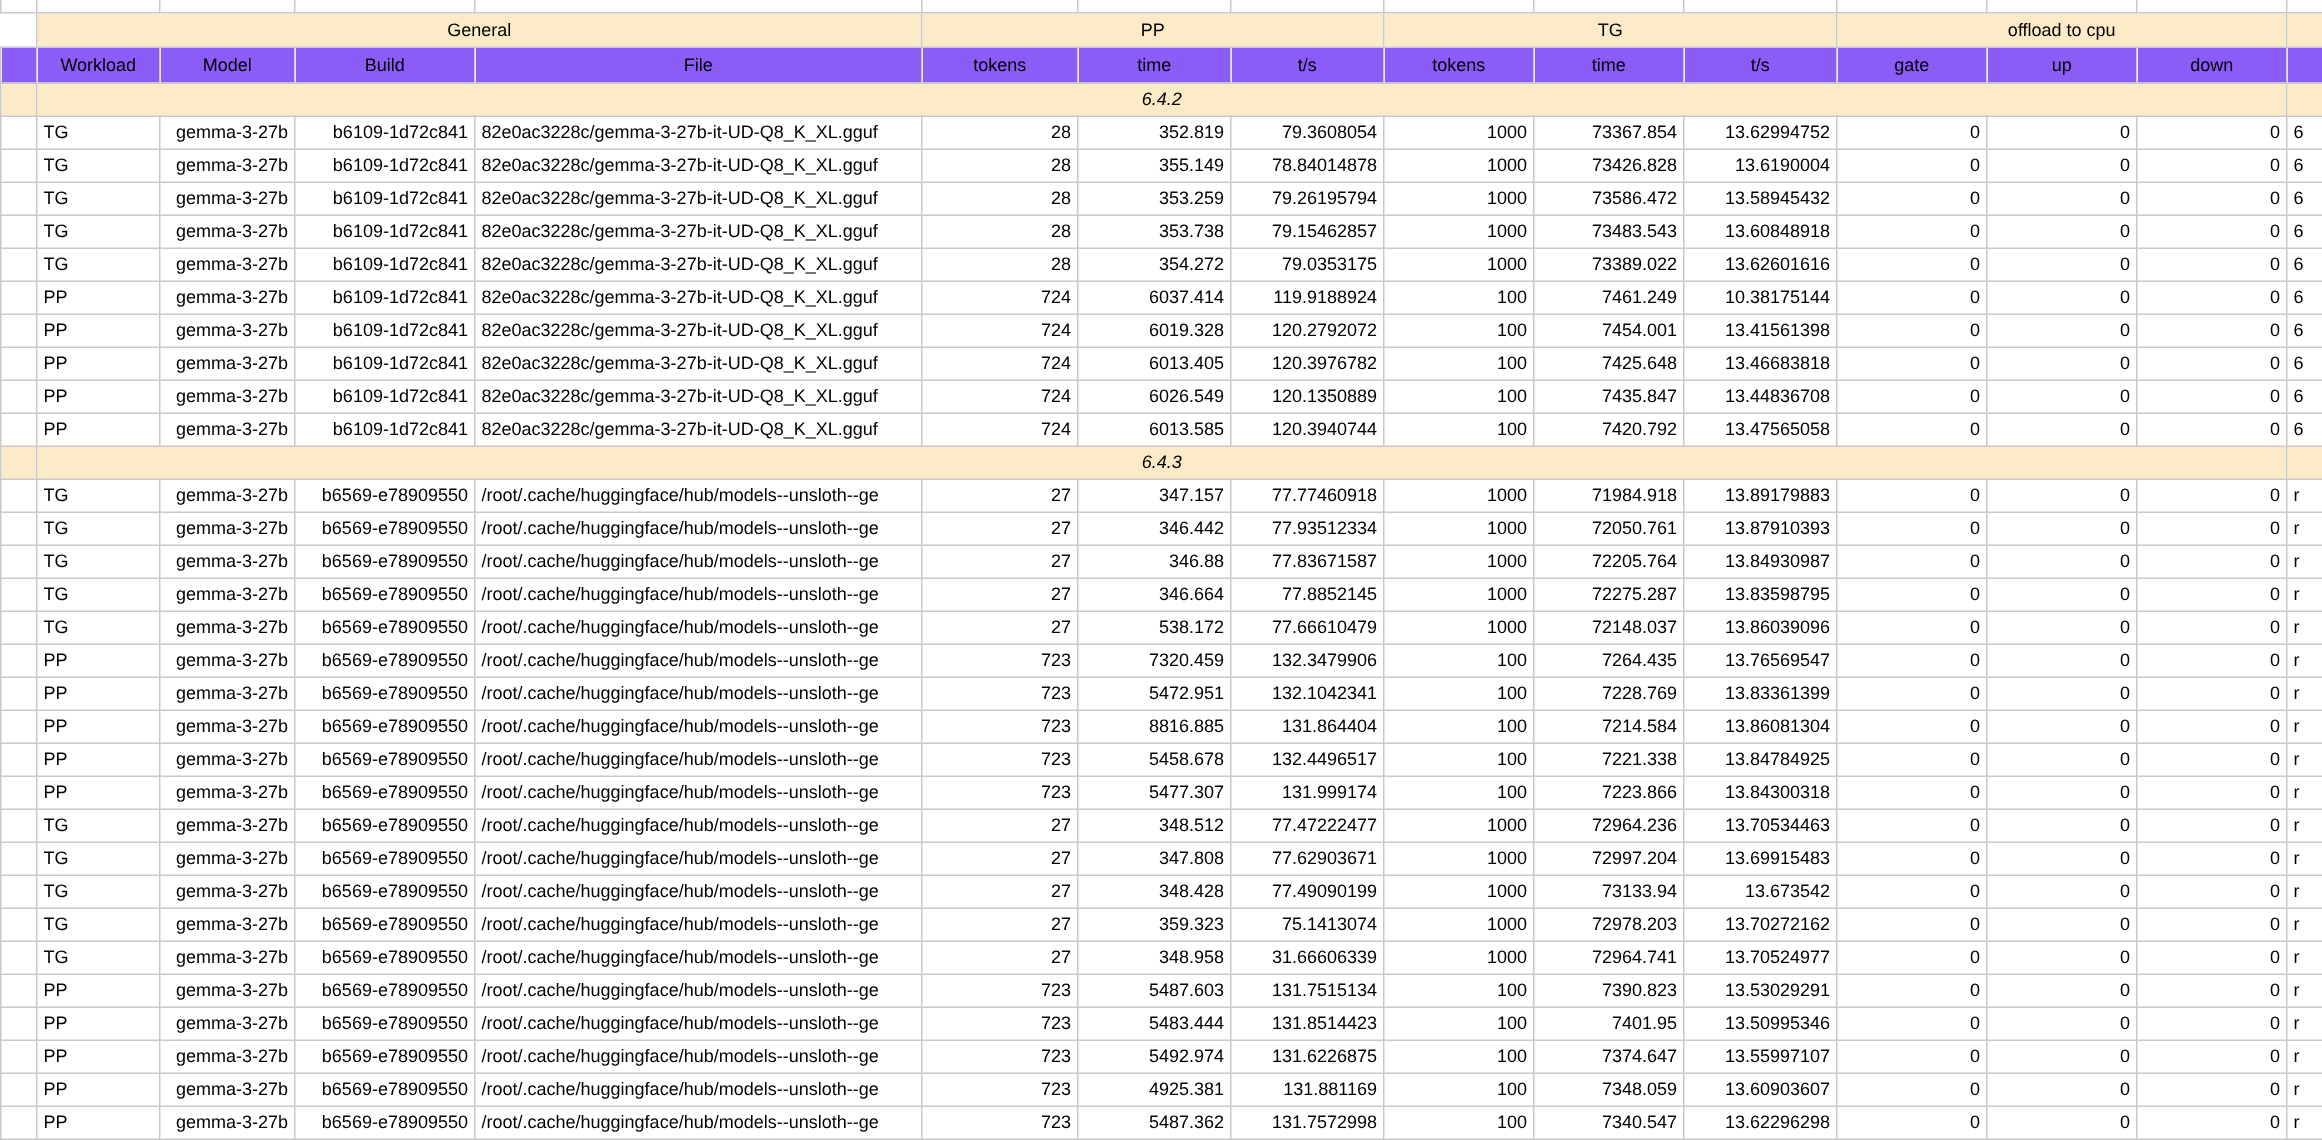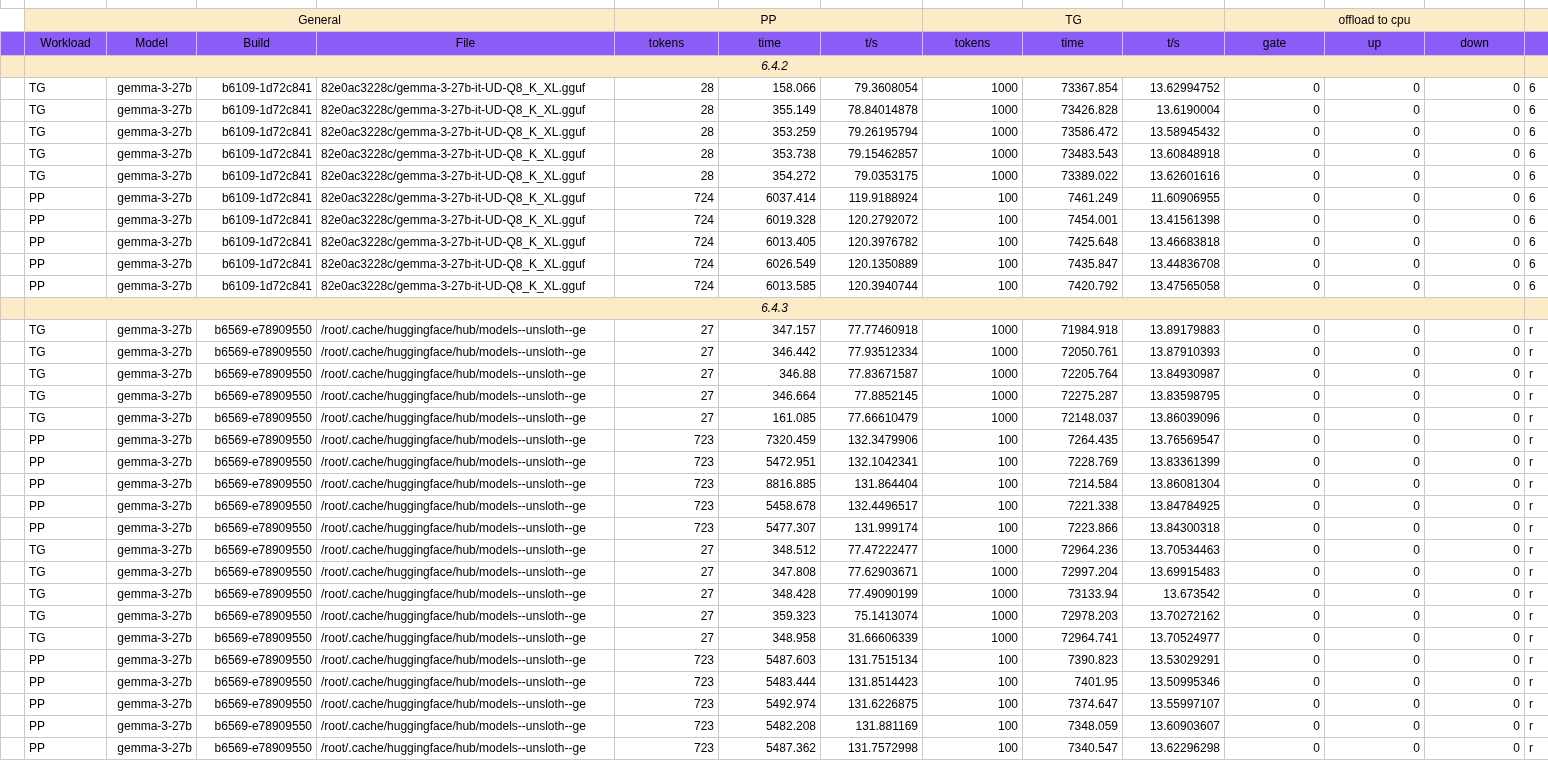--- a/index.html
+++ b/index.html
@@ -182,21 +182,21 @@
           <td colspan="13">6.4.2</td>
           <td class="extra"></td>
         </tr>
         <tr class="data">
           <td class="rowhdr"></td>
           <td class="lft">TG</td>
           <td class="ctr">gemma-3-27b</td>
           <td class="ctr">b6109-1d72c841</td>
           <td class="lft">82e0ac3228c/gemma-3-27b-it-UD-Q8_K_XL.gguf</td>
           <td class="num">28</td>
-          <td class="num">158.066</td>
+          <td class="num">352.819</td>
           <td class="num">79.3608054</td>
           <td class="num">1000</td>
           <td class="num">73367.854</td>
           <td class="num">13.62994752</td>
           <td class="num">0</td>
           <td class="num">0</td>
           <td class="num">0</td>
           <td class="extra">6</td>
         </tr>
         <tr class="data">
@@ -271,21 +271,21 @@
           <td class="rowhdr"></td>
           <td class="lft">PP</td>
           <td class="ctr">gemma-3-27b</td>
           <td class="ctr">b6109-1d72c841</td>
           <td class="lft">82e0ac3228c/gemma-3-27b-it-UD-Q8_K_XL.gguf</td>
           <td class="num">724</td>
           <td class="num">6037.414</td>
           <td class="num">119.9188924</td>
           <td class="num">100</td>
           <td class="num">7461.249</td>
-          <td class="num">11.60906955</td>
+          <td class="num">10.38175144</td>
           <td class="num">0</td>
           <td class="num">0</td>
           <td class="num">0</td>
           <td class="extra">6</td>
         </tr>
         <tr class="data">
           <td class="rowhdr"></td>
           <td class="lft">PP</td>
           <td class="ctr">gemma-3-27b</td>
           <td class="ctr">b6109-1d72c841</td>
@@ -425,21 +425,21 @@
           <td class="num">0</td>
           <td class="extra">r</td>
         </tr>
         <tr class="data">
           <td class="rowhdr"></td>
           <td class="lft">TG</td>
           <td class="ctr">gemma-3-27b</td>
           <td class="ctr">b6569-e78909550</td>
           <td class="lft">/root/.cache/huggingface/hub/models--unsloth--ge</td>
           <td class="num">27</td>
-          <td class="num">161.085</td>
+          <td class="num">538.172</td>
           <td class="num">77.66610479</td>
           <td class="num">1000</td>
           <td class="num">72148.037</td>
           <td class="num">13.86039096</td>
           <td class="num">0</td>
           <td class="num">0</td>
           <td class="num">0</td>
           <td class="extra">r</td>
         </tr>
         <tr class="data">
@@ -663,21 +663,21 @@
           <td class="num">0</td>
           <td class="extra">r</td>
         </tr>
         <tr class="data">
           <td class="rowhdr"></td>
           <td class="lft">PP</td>
           <td class="ctr">gemma-3-27b</td>
           <td class="ctr">b6569-e78909550</td>
           <td class="lft">/root/.cache/huggingface/hub/models--unsloth--ge</td>
           <td class="num">723</td>
-          <td class="num">5482.208</td>
+          <td class="num">4925.381</td>
           <td class="num">131.881169</td>
           <td class="num">100</td>
           <td class="num">7348.059</td>
           <td class="num">13.60903607</td>
           <td class="num">0</td>
           <td class="num">0</td>
           <td class="num">0</td>
           <td class="extra">r</td>
         </tr>
         <tr class="data">

